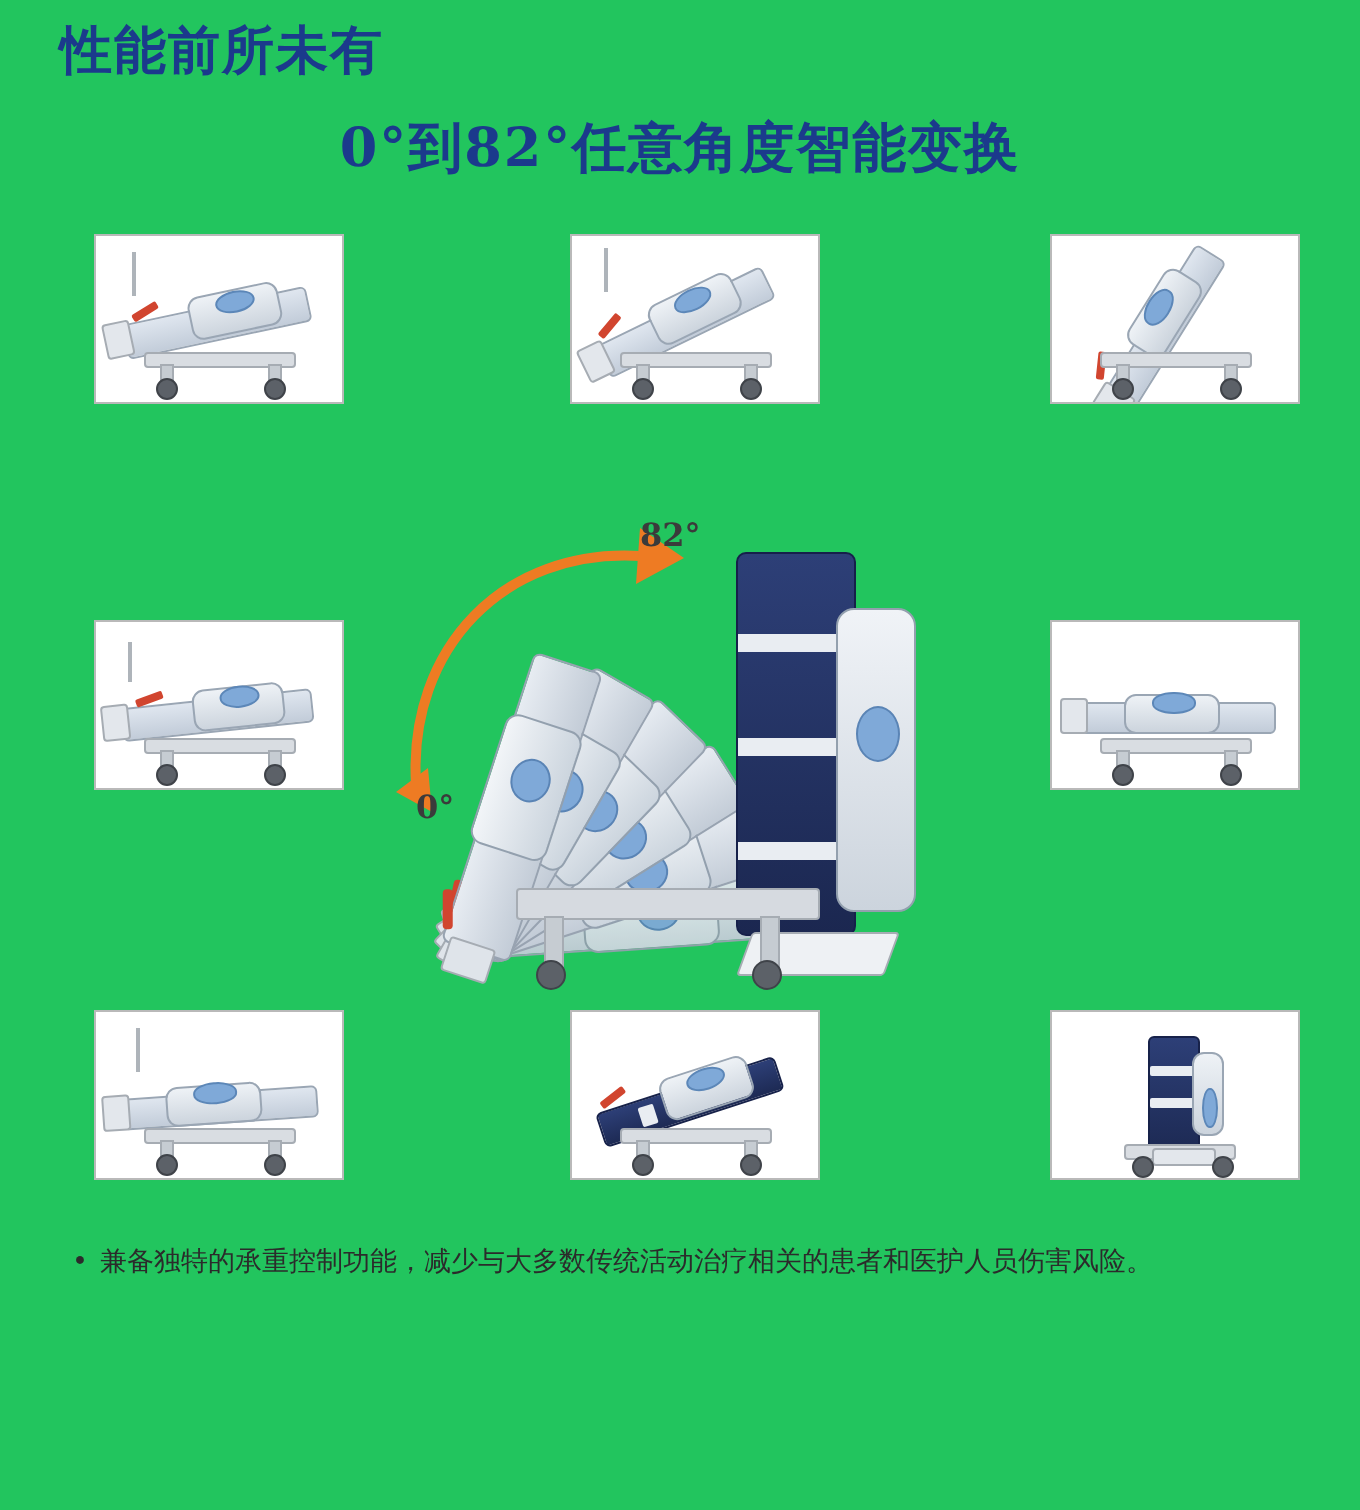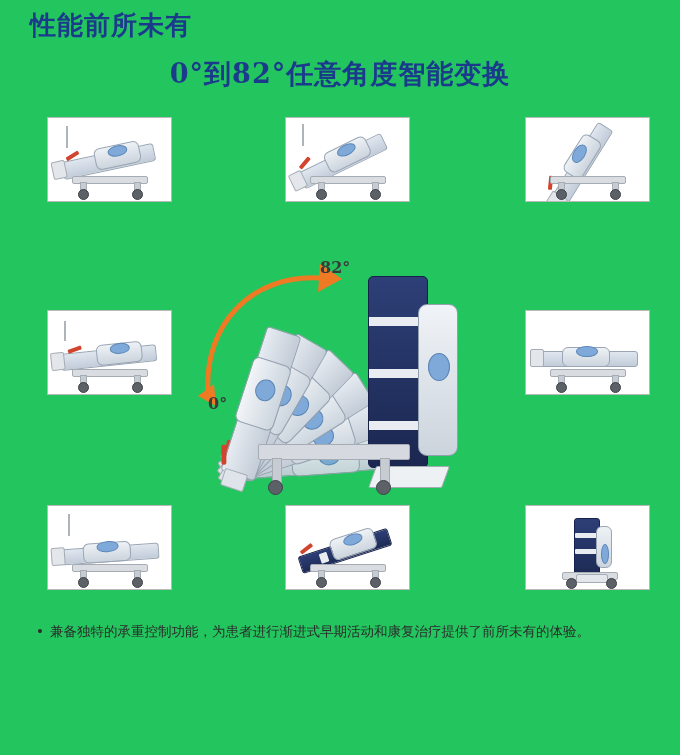--- a/index.html
+++ b/index.html
@@ -509,16 +509,16 @@
     <svg class="arc" viewBox="0 0 170 150">
       <path d="M18,132 C14,64 62,14 130,18" fill="none" stroke="#ee7b23" stroke-width="5" stroke-linecap="round"></path>
       <polygon points="130,4 152,19 128,32" fill="#ee7b23"></polygon>
       <polygon points="26,146 8,136 24,124" fill="#ee7b23"></polygon>
     </svg>
     <div class="lbl82">82°</div>
     <div class="lbl0">0°</div>
   </div>
 
   <div class="bullets">
-    <div class="bullet">兼备独特的承重控制功能，为患者进行渐进式早期活动和康复治疗提供了前所未有的体验。</div>
+    <div class="bullet">兼备独特的承重控制功能，减少与大多数传统活动治疗相关的患者和医护人员伤害风险。</div>
   </div>
 
 </div>
 
 </body></html>

